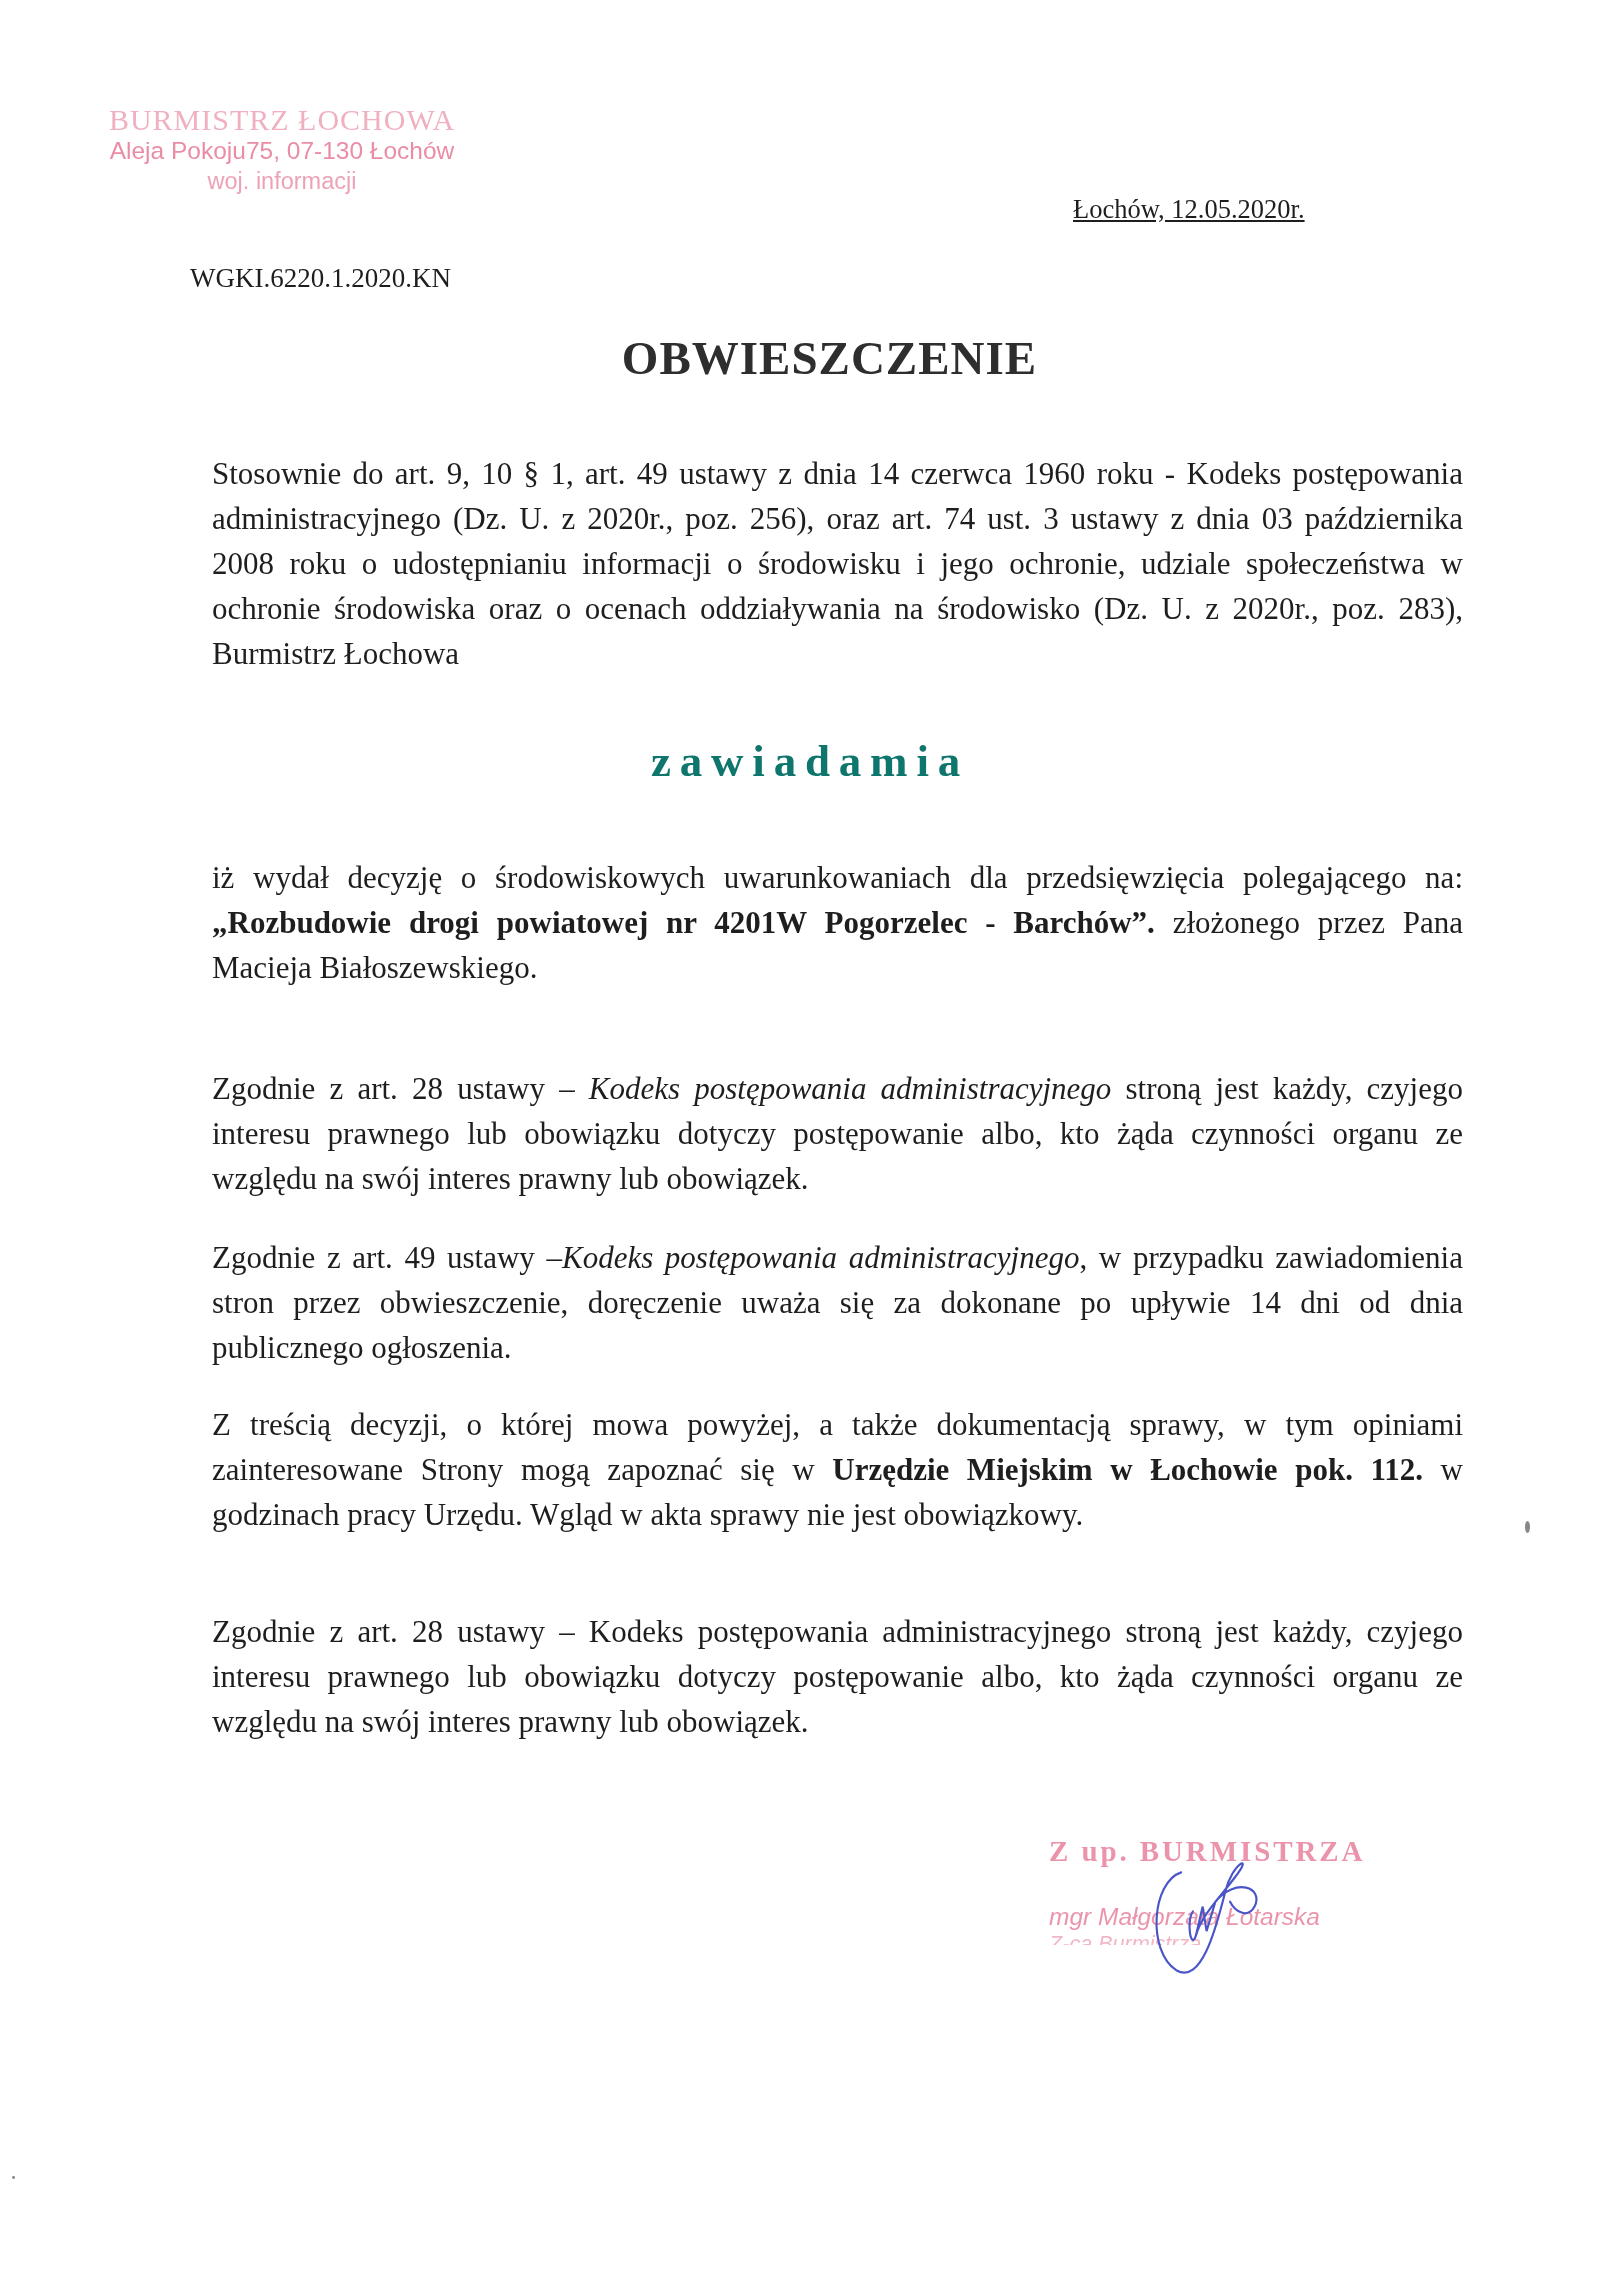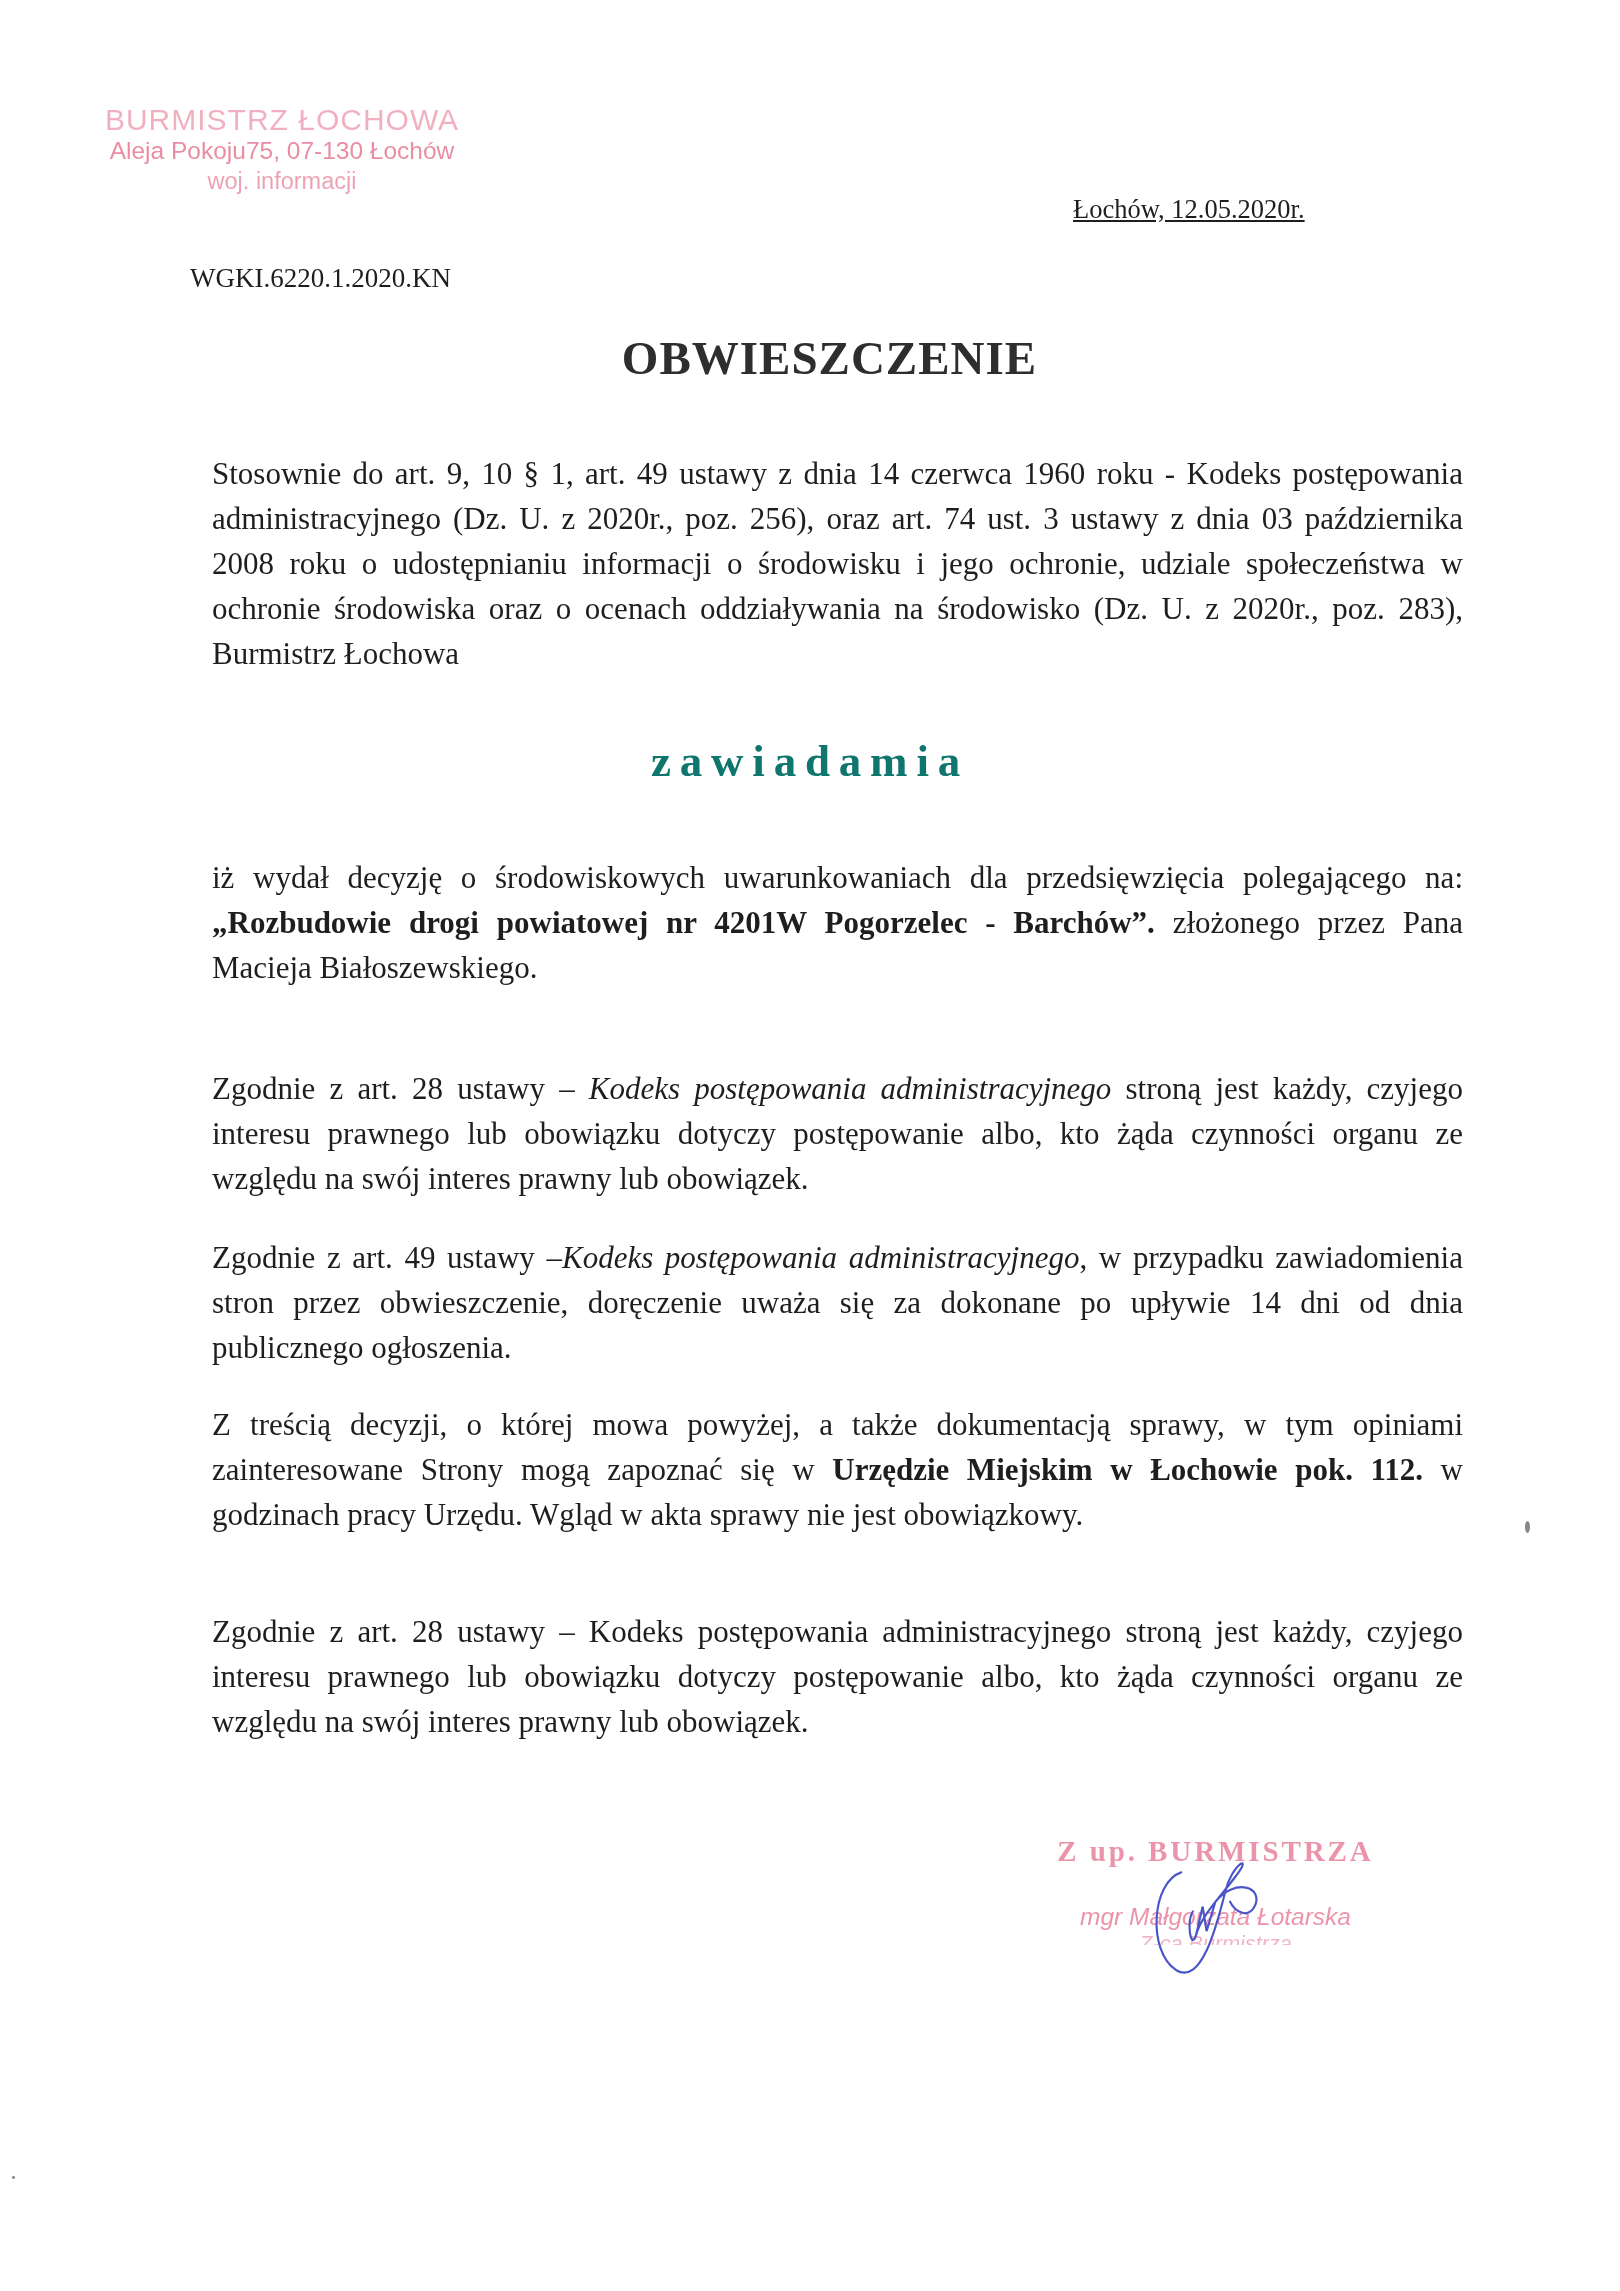--- a/index.html
+++ b/index.html
@@ -1,21 +1,21 @@
 <!DOCTYPE html>
 <html><head>
 <meta charset="utf-8">
 <style>
   html, body { margin: 0; padding: 0; background: #ffffff; }
   body { width: 1620px; height: 2292px; position: relative; overflow: hidden;
          font-family: "Liberation Serif", "DejaVu Serif", serif; color: #1e1e1e; }
 
   .stamp-top { position: absolute; left: 86px; top: 103px; width: 392px; text-align: center;
                color: #e4708e; font-family: "Liberation Sans", sans-serif; line-height: 1.1; }
-  .stamp-top .s1 { font-family: Liberation Sans, sans-serif; font-size: 30px; letter-spacing: 1px; opacity: 0.55; }
+  .stamp-top .s1 { font-family: Liberation Serif, serif; font-size: 30px; letter-spacing: 1px; opacity: 0.55; }
   .stamp-top .s2 { font-size: 24.5px; opacity: 0.8; margin-top: 2px; }
   .stamp-top .s3 { font-size: 23.5px; opacity: 0.65; margin-top: 3.9px; }
 
   .date { position: absolute; left: 1073px; top: 194px; font-size: 26.5px; text-decoration: underline; }
   .ref { position: absolute; left: 190px; top: 263px; font-size: 27px; }
 
   .title { position: absolute; left: 0; right: 0; top: 331px; text-align: center;
            font-size: 47px; font-weight: bold; color: #2e2e2e; letter-spacing: 1px; padding-left: 39px; }
 
   .para { position: absolute; left: 192px; width: 1251px; font-size: 31px; line-height: 45px;
@@ -25,21 +25,21 @@
   .p3 { top: 1066px; }
   .p4 { top: 1235px; }
   .p5 { top: 1402px; }
   .p6 { top: 1609px; }
   .para b { font-weight: bold; }
   .para i { font-style: italic; }
 
   .notify { position: absolute; left: 0; right: 0; top: 735px; text-align: center;
             font-size: 45px; font-weight: bold; letter-spacing: 8.8px; color: #0f766e; }
 
-  .stamp-sign { position: absolute; left: 1049px; top: 1835px; width: 333px; text-align: center;
+  .stamp-sign { position: absolute; left: 1049px; top: 1835px; width: 333px; text-align: left;
                 color: #e4708e; }
   .stamp-sign .l1 { font-family: "Liberation Serif", serif; font-weight: bold; font-size: 29px;
                     letter-spacing: 2.9px; opacity: 0.75; }
   .stamp-sign .l2 { font-family: "Liberation Sans", sans-serif; font-style: italic; font-size: 24.5px;
                     margin-top: 35px; opacity: 0.75; }
   .stamp-sign .l3 { font-family: "Liberation Sans", sans-serif; font-style: italic; font-size: 21.6px;
                     opacity: 0.5; height: 13.7px; overflow: hidden; }
   .signature { position: absolute; left: 1142px; top: 1843px; width: 137px; height: 137px; }
 
   .speck { position: absolute; background: #888; border-radius: 50%; }

